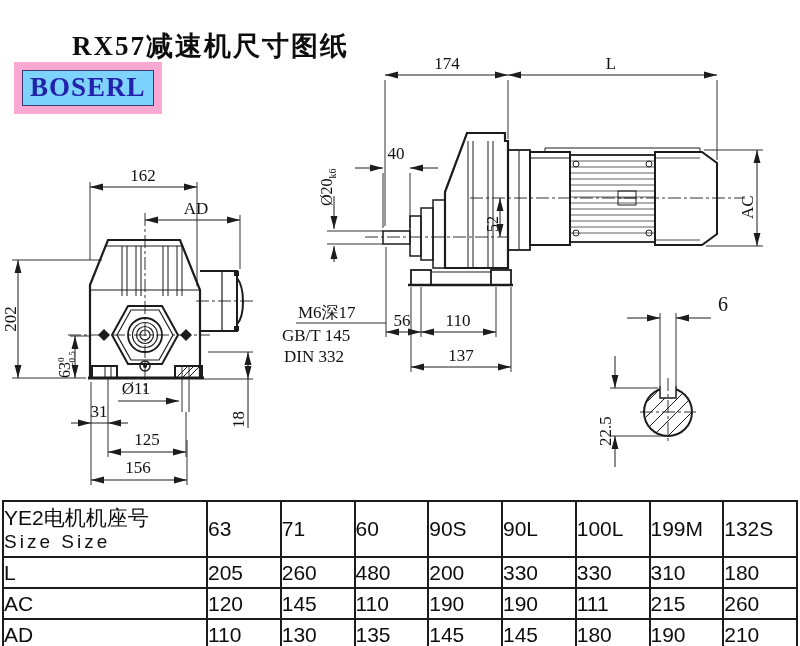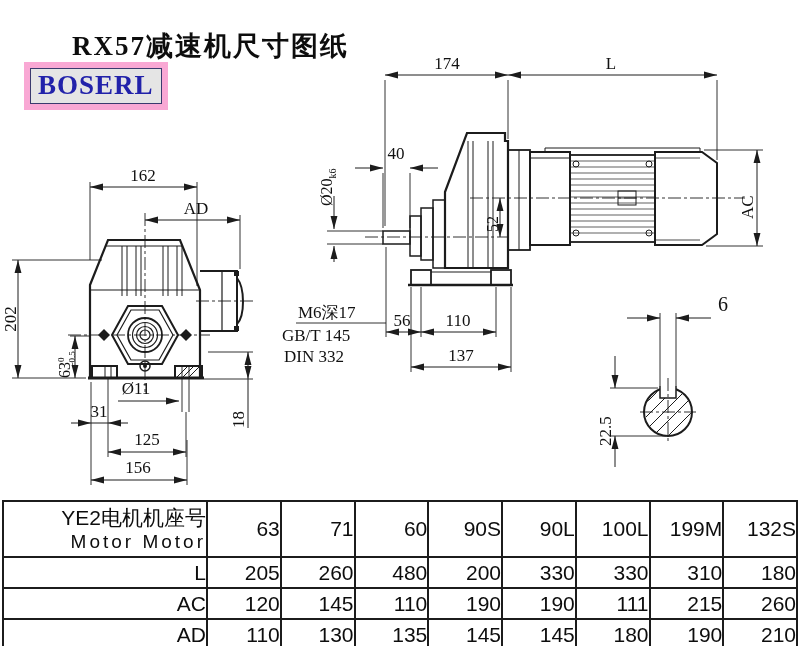--- a/index.html
+++ b/index.html
@@ -1,31 +1,31 @@
 <!DOCTYPE html>
 <html><head>
 <meta charset="utf-8">
 <style>
   html,body{margin:0;padding:0;background:#fff;}
   .page{position:relative;width:800px;height:646px;background:#fff;overflow:hidden;
         font-family:"Liberation Serif",serif;color:#111;}
   .title{position:absolute;left:44px;top:28px;font-size:27px;font-weight:bold;
          letter-spacing:2px;color:#0d0d0d;white-space:nowrap;margin-left:28px;}
-  .logo{position:absolute;left:24px;top:62px;border:6px solid #f9a8d4;background:#e5e5e5;}
+  .logo{position:absolute;left:14px;top:62px;border:8px solid #f9a8d4;background:#7dd3fc;}
   .logo-inner{border:1px solid #3a3a6e;padding:0 7px 2px 7px;font-family:"Liberation Serif",serif;
          font-weight:bold;font-size:27px;line-height:32px;color:#2222aa;letter-spacing:1px;}
   svg text{font-family:"Liberation Serif",serif;fill:#111;}
   .dtxt{font-size:17px;}
   .ol{stroke:#1c1c1c;fill:none;}
   .dim{stroke:#1c1c1c;stroke-width:1;fill:none;}
   .ext{stroke:#1c1c1c;stroke-width:0.9;fill:none;}
   .cl{stroke:#1c1c1c;stroke-width:0.9;fill:none;stroke-dasharray:13 3 3 3;}
   .spec-table{position:absolute;left:2px;top:500px;width:796px;border-collapse:collapse;
          table-layout:fixed;font-family:"Liberation Sans",sans-serif;background:#fff;}
-  .spec-table td{border:2px solid #1c1c1c;text-align:right;vertical-align:middle;
+  .spec-table td{border:2px solid #1c1c1c;text-align:left;vertical-align:middle;
          font-size:21px;color:#0d0d0d;padding:0;}
   .spec-table .hrow td{height:54px;}
   .spec-table .vrow td{height:29px;}
   .hc{width:202px;}
   .hdr-cn{font-size:21px;line-height:25px;}
   .hdr-en{font-size:19px;line-height:24px;letter-spacing:3px;}
 </style>
 </head>
 <body>
 
@@ -210,21 +210,21 @@
       <path class="dim" marker-end="url(#ar)" d="M615,467 V436"></path>
       <text transform="rotate(-90 611 446)" x="611" y="446" font-size="17"><tspan>22.5</tspan></text>
     </g>
   </svg>
 
   <table class="spec-table">
     <tbody>
       <tr class="hrow">
         <td class="hc">
           <div class="hdr-cn">YE2电机机座号</div>
-          <div class="hdr-en">Motor Motor</div>
+          <div class="hdr-en">Size Size</div>
         </td>
         <td>63</td>
         <td>71</td>
         <td>60</td>
         <td>90S</td>
         <td>90L</td>
         <td>100L</td>
         <td>199M</td>
         <td>132S</td>
       </tr>

